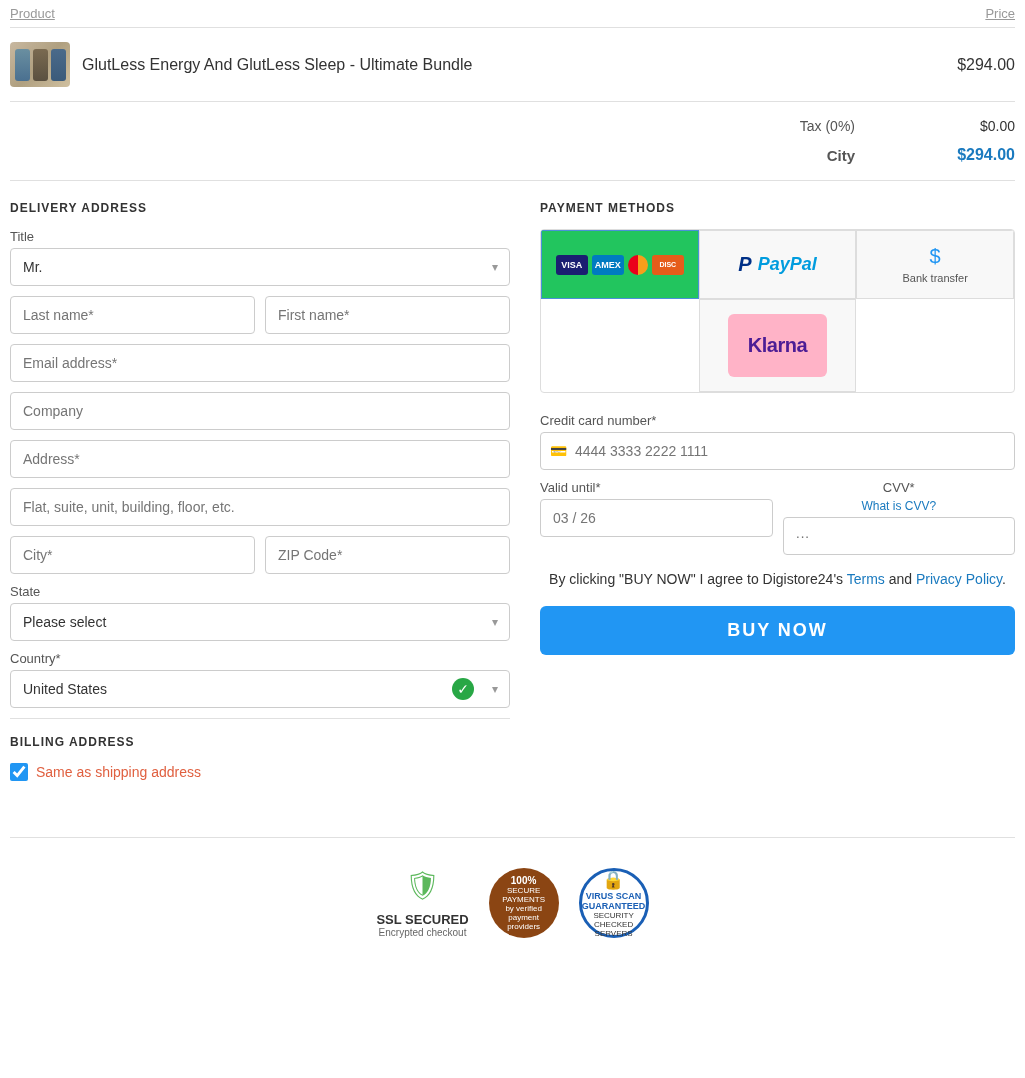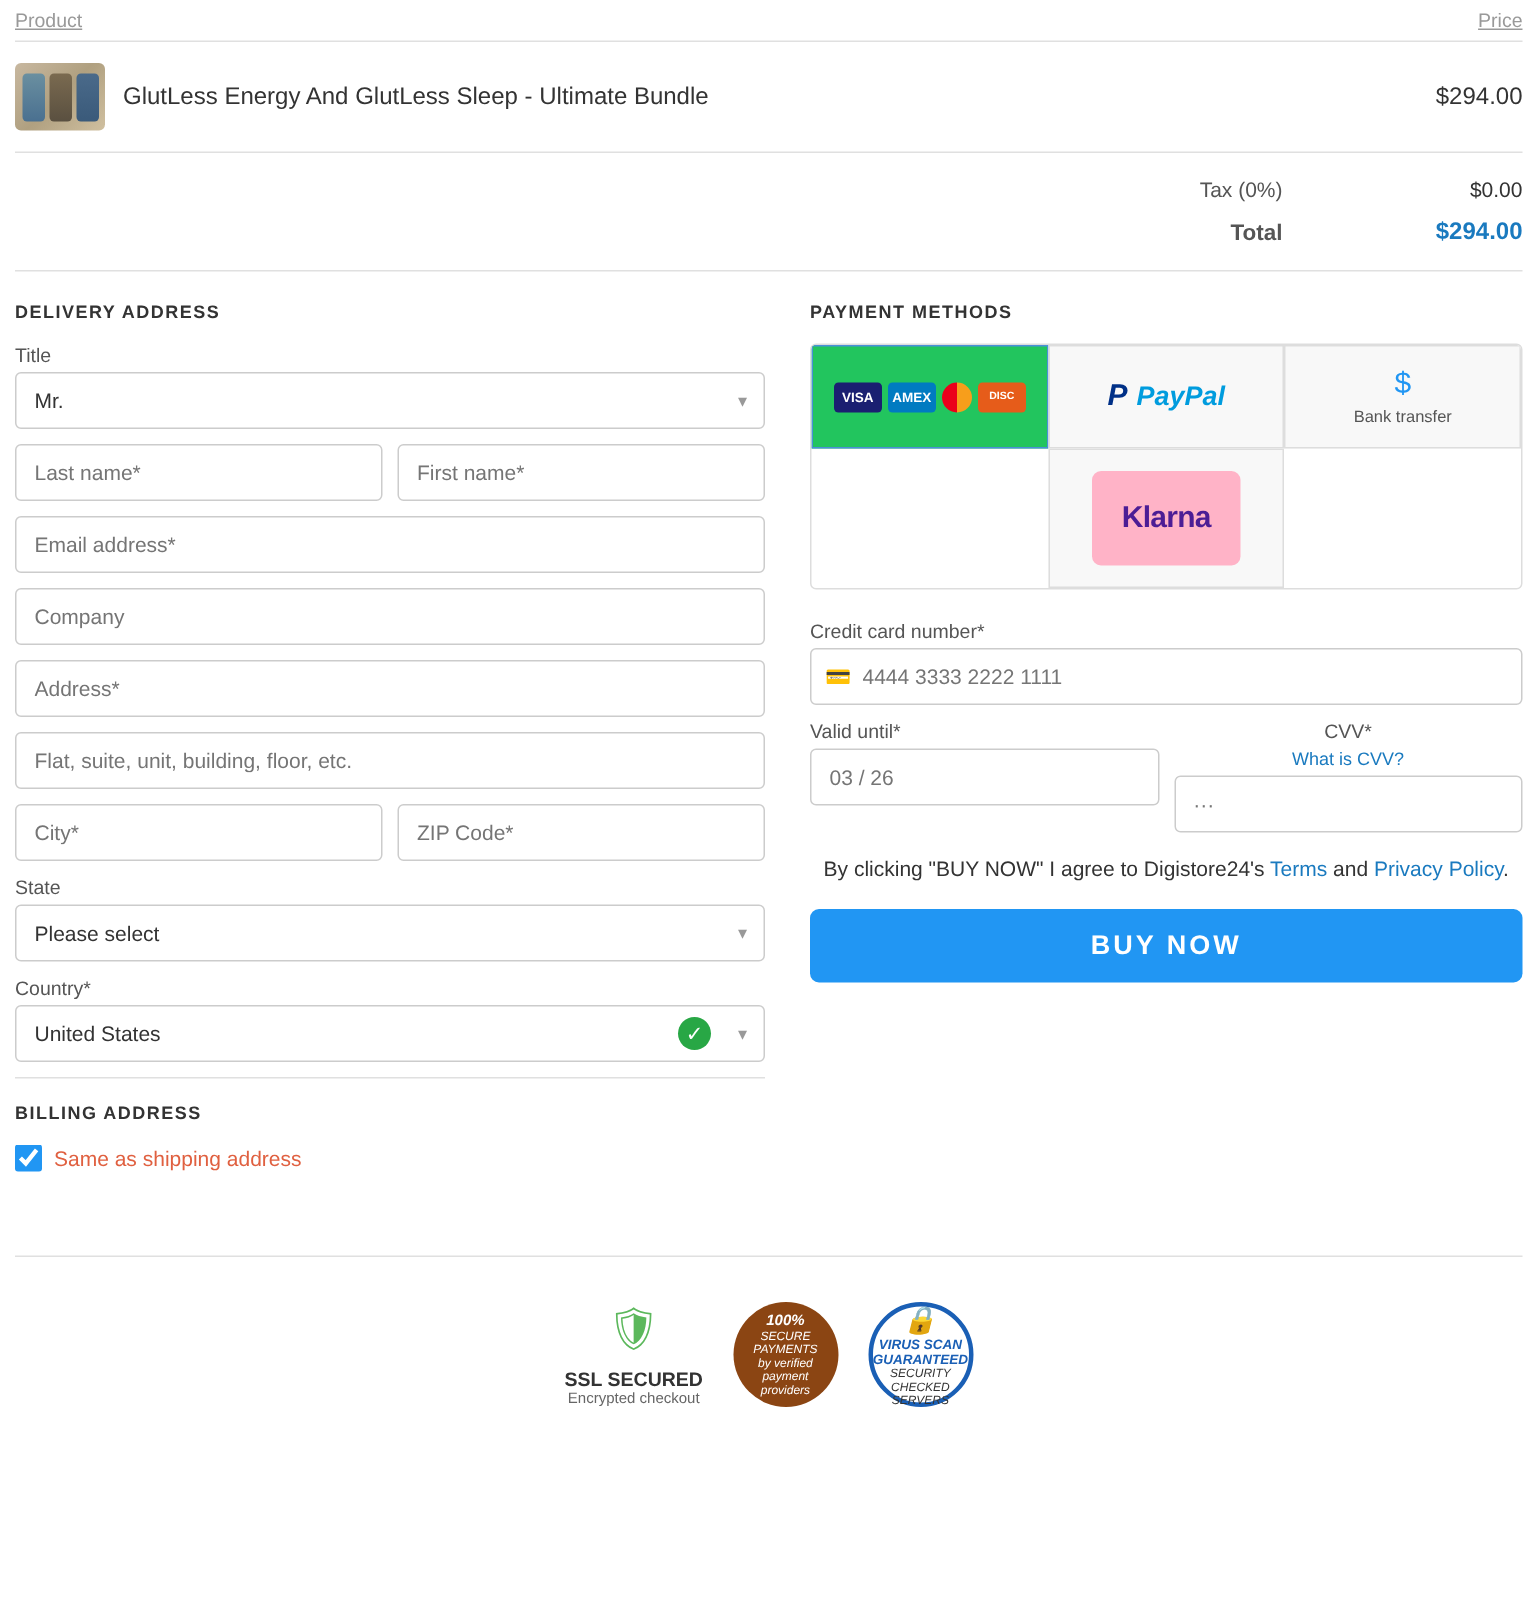--- a/index.html
+++ b/index.html
@@ -188,21 +188,20 @@
       padding: 30px 0 20px; border-top: 1px solid #e0e0e0; margin-top: 20px;
     }
     .badge {
       display: flex; flex-direction: column; align-items: center;
       gap: 4px; text-align: center;
     }
     .badge-circle {
       width: 70px; height: 70px; border-radius: 50%;
       display: flex; align-items: center; justify-content: center;
       flex-direction: column;
-      font-style: italic;
     }
     .ssl-badge {
       display: flex; align-items: center; gap: 10px;
     }
     .ssl-icon { font-size: 28px; color: #5cb85c; }
     .ssl-text .ssl-title { font-weight: bold; font-size: 13px; color: #333; }
     .ssl-text .ssl-sub { font-size: 10px; color: #666; }
 
     .secure-badge { background: #8B4513; }
     .secure-inner { color: #fff; font-size: 8px; text-align: center; padding: 6px; }
@@ -235,21 +234,21 @@
     </div>
     <span class="product-price">$294.00</span>
   </div>
 
   <div class="summary-rows">
     <div class="summary-row">
       <span class="summary-label">Tax (0%)</span>
       <span class="summary-value">$0.00</span>
     </div>
     <div class="summary-row">
-      <span class="summary-label total-label">Total</span>
+      <span class="summary-label total-label">City</span>
       <span class="summary-value total-value">$294.00</span>
     </div>
   </div>
 
   <div class="main-content">
 
     <div class="left-col">
       <div class="section-title">DELIVERY ADDRESS</div>
 
       <div class="mb-10">

